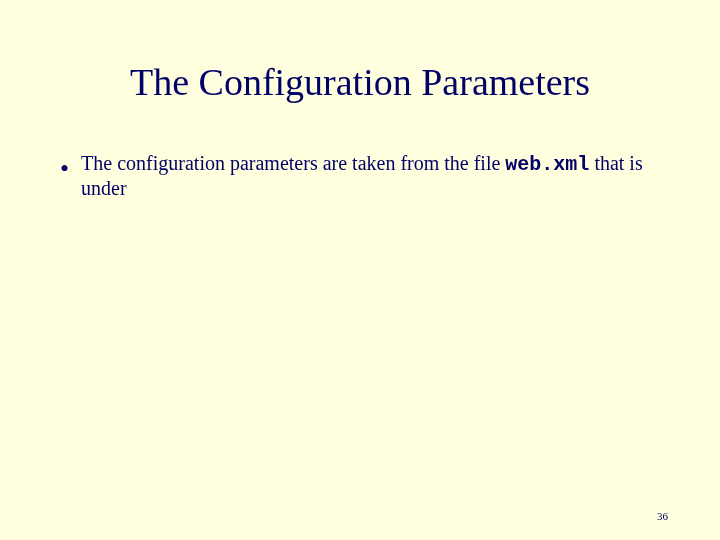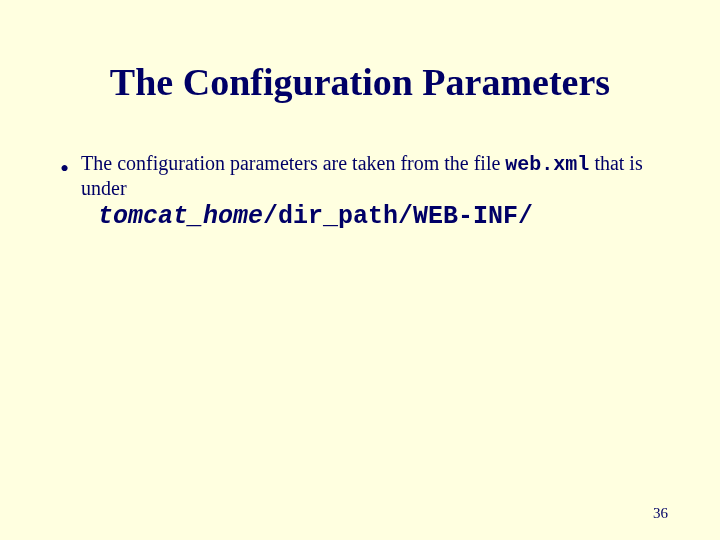--- a/index.html
+++ b/index.html
@@ -17,21 +17,21 @@
     }
     .slide {
       width: 100%;
       height: 100%;
       padding: 0;
       position: relative;
     }
     .title {
       color: #000066;
       font-size: 38px;
-      font-weight: bold;
+      font-weight: normal;
       text-align: center;
       padding-top: 60px;
       padding-bottom: 30px;
       font-family: 'Times New Roman', Georgia, serif;
     }
     .content {
       padding-left: 60px;
       padding-right: 50px;
       padding-top: 18px;
     }
@@ -64,37 +64,34 @@
       margin-top: 2px;
     }
     .path-italic {
       font-style: italic;
     }
     .page-number {
       position: absolute;
       bottom: 18px;
       right: 52px;
       color: #000066;
-      font-size: 15px;
+      font-size: 11px;
       font-family: 'Times New Roman', Georgia, serif;
     }
   </style>
 </head>
 <body>
 
 <div class="slide">
   <h1 class="title">The Configuration Parameters</h1>
 
   <div class="content">
     <div class="bullet-item">
       <span class="bullet-marker">•</span>
       <span class="bullet-text">
         <span>The configuration parameters are taken from the file </span><span class="mono-bold">web.xml</span><span> that is under</span>
       </span>
     </div>
   </div>
 
-  <div class="path-line">
-    <span class="path-italic">tomcat_home</span><span>/dir_path/WEB-INF/</span>
-  </div>
 
   <div class="page-number">36</div>
 </div>
 
 </body></html>

